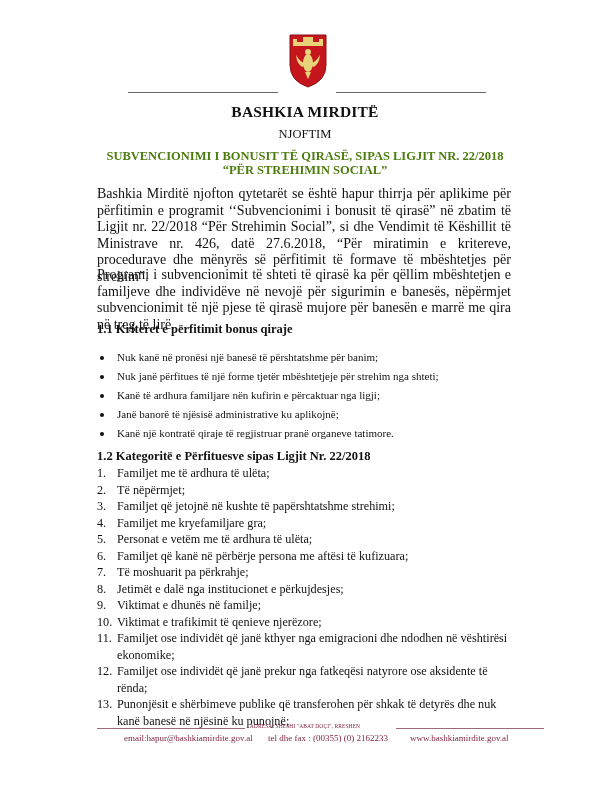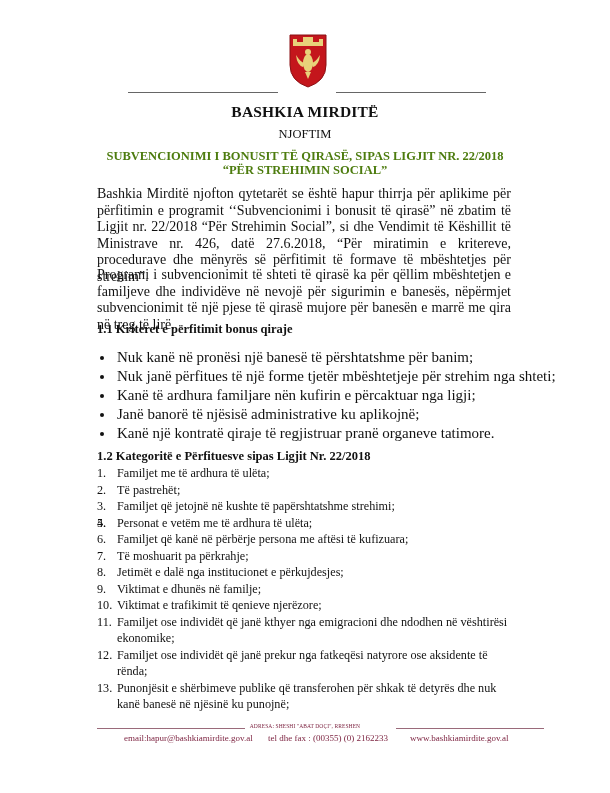--- a/index.html
+++ b/index.html
@@ -20,21 +20,21 @@
   .para { position: absolute; left: 97px; width: 414px; font-size: 14px; line-height: 16.5px;
           text-align: justify; }
   .p1 { top: 186px; }
   .p2 { top: 267px; }
 
   .heading { position: absolute; left: 97px; font-size: 12.5px; font-weight: bold; }
   .h1 { top: 322px; }
   .h2 { top: 449px; }
 
   .bullets { position: absolute; left: 97px; top: 348px; margin: 0; padding: 0; list-style: none;
-             font-size: 15px; line-height: 19px; }
+             font-size: 11px; line-height: 19px; }
   .bullets li { position: relative; padding-left: 20px; }
   .bullets li .dot { position: absolute; left: 3px; top: 8px; width: 4px; height: 4px; border-radius: 50%; background: #111; }
 
   .numbered { position: absolute; left: 97px; top: 465px; margin: 0; padding: 0; list-style: none;
               font-size: 12.2px; line-height: 16.5px; width: 420px; }
   .numbered li { position: relative; padding-left: 20px; }
   .numbered li .num { position: absolute; left: 0; top: 0; }
 
   .footer-rule { position: absolute; top: 728px; border-top: 1px solid #9a6a7a; height: 0; }
   .footer-rule.left { left: 97px; width: 148px; }
@@ -81,23 +81,23 @@
     <li><span class="dot"></span><span>Nuk kanë në pronësi një banesë të përshtatshme për banim;</span></li>
     <li><span class="dot"></span><span>Nuk janë përfitues të një forme tjetër mbështetjeje për strehim nga shteti;</span></li>
     <li><span class="dot"></span><span>Kanë të ardhura familjare nën kufirin e përcaktuar nga ligji;</span></li>
     <li><span class="dot"></span><span>Janë banorë të njësisë administrative ku aplikojnë;</span></li>
     <li><span class="dot"></span><span>Kanë një kontratë qiraje të regjistruar pranë organeve tatimore.</span></li>
   </ul>
 
   <div class="heading h2">1.2 Kategoritë e Përfituesve sipas Ligjit Nr. 22/2018</div>
   <ol class="numbered">
     <li><span class="num">1.</span><span>Familjet me të ardhura të ulëta;</span></li>
-    <li><span class="num">2.</span><span>Të pastrehët;</span></li>
+    <li><span class="num">2.</span><span>Të nëpërmjet;</span></li>
     <li><span class="num">3.</span><span>Familjet që jetojnë në kushte të papërshtatshme strehimi;</span></li>
-    <li><span class="num">4.</span></li>
+    <li><span class="num">4.</span><span>Familjet me kryefamiljare gra;</span></li>
     <li><span class="num">5.</span><span>Personat e vetëm me të ardhura të ulëta;</span></li>
     <li><span class="num">6.</span><span>Familjet që kanë në përbërje persona me aftësi të kufizuara;</span></li>
     <li><span class="num">7.</span><span>Të moshuarit pa përkrahje;</span></li>
     <li><span class="num">8.</span><span>Jetimët e dalë nga institucionet e përkujdesjes;</span></li>
     <li><span class="num">9.</span><span>Viktimat e dhunës në familje;</span></li>
     <li><span class="num">10.</span><span>Viktimat e trafikimit të qenieve njerëzore;</span></li>
     <li><span class="num">11.</span><span>Familjet ose individët që janë kthyer nga emigracioni dhe ndodhen në vështirësi ekonomike;</span></li>
     <li><span class="num">12.</span><span>Familjet ose individët që janë prekur nga fatkeqësi natyrore ose aksidente të rënda;</span></li>
     <li><span class="num">13.</span><span>Punonjësit e shërbimeve publike që transferohen për shkak të detyrës dhe nuk kanë banesë në njësinë ku punojnë;</span></li>
   </ol>

